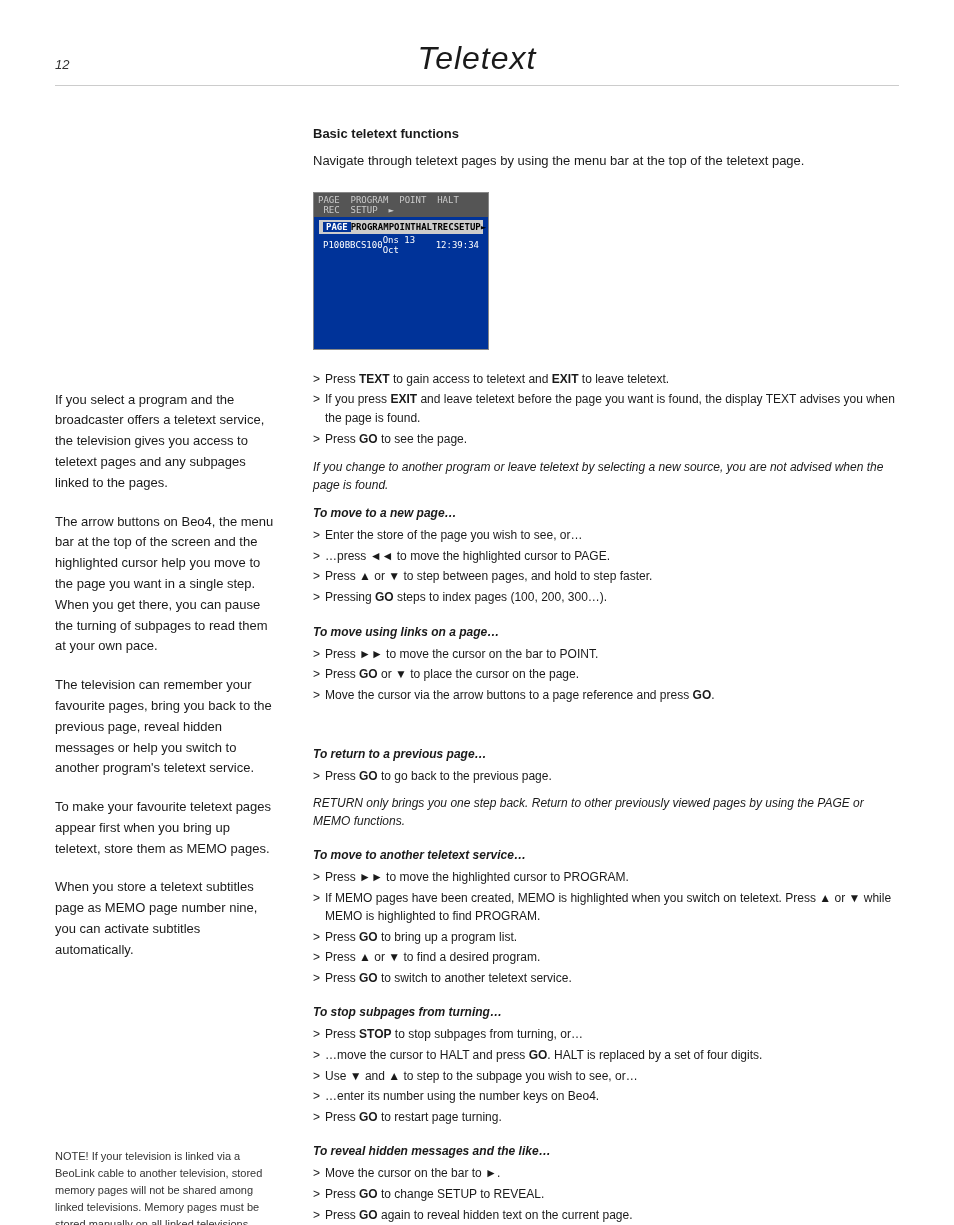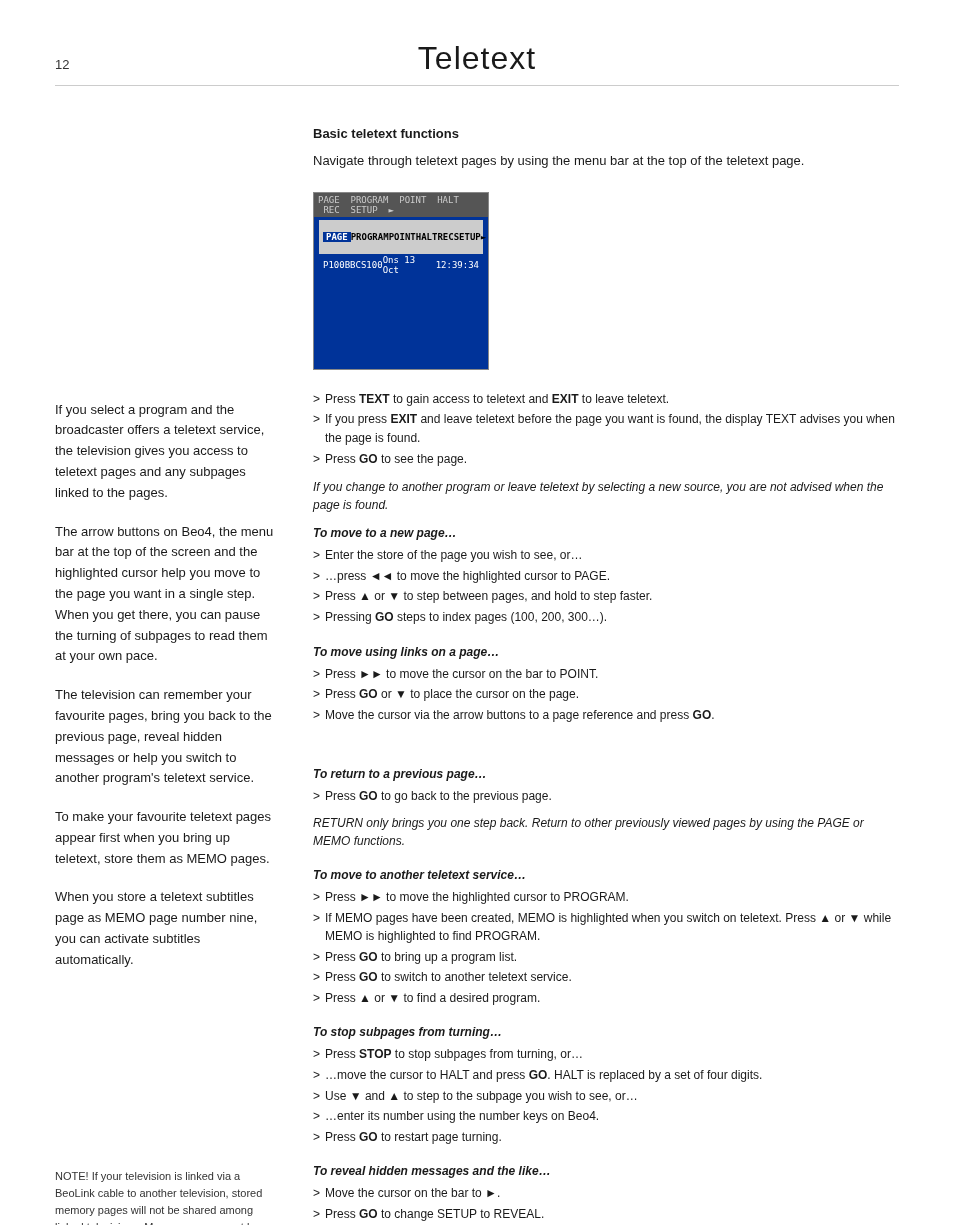--- a/index.html
+++ b/index.html
@@ -20,20 +20,21 @@
       position: relative;
     }
 
     
     .page-header {
       display: flex;
       align-items: baseline;
       border-bottom: 1px solid #cccccc;
       padding-bottom: 8px;
       margin-bottom: 40px;
+      font-style: italic;
     }
 
     .page-number {
       font-size: 13px;
       font-weight: normal;
       color: #333;
       min-width: 30px;
     }
 
     .page-title {
@@ -110,21 +111,21 @@
     .teletext-inner {
       background: #003399;
       padding: 3px 5px;
     }
 
     .teletext-menu-bar {
       background: #cccccc;
       display: flex;
       align-items: center;
       justify-content: space-between;
-      padding: 12px 4px;
+      padding: 2px 4px;
       font-size: 9px;
       font-weight: bold;
       color: #000;
     }
 
     .teletext-menu-bar .active {
       background: #003399;
       color: #fff;
       padding: 0 3px;
     }
@@ -313,22 +314,22 @@
             </ul>
             <div class="italic-note" style="margin-top:8px;">RETURN only brings you one step back. Return to other previously viewed pages by using the PAGE or MEMO functions.</div>
           </div>
 
           <div class="sub-section">
             <div class="sub-section-title">To move to another teletext service…</div>
             <ul class="instruction-list">
               <li>Press <kbd>►►</kbd> to move the highlighted cursor to PROGRAM.</li>
               <li>If MEMO pages have been created, MEMO is highlighted when you switch on teletext. Press <kbd>▲</kbd> or <kbd>▼</kbd> while MEMO is highlighted to find PROGRAM.</li>
               <li>Press <kbd>GO</kbd> to bring up a program list.</li>
+              <li>Press <kbd>▲</kbd> or <kbd>▼</kbd> to find a desired program.</li>
               <li>Press <kbd>GO</kbd> to switch to another teletext service.</li>
-              <li>Press <kbd>▲</kbd> or <kbd>▼</kbd> to find a desired program.</li>
             </ul>
           </div>
 
           <div class="sub-section">
             <div class="sub-section-title">To stop subpages from turning…</div>
             <ul class="instruction-list">
               <li>Press <kbd>STOP</kbd> to stop subpages from turning, or…</li>
               <li>…move the cursor to HALT and press <kbd>GO</kbd>. HALT is replaced by a set of four digits.</li>
               <li>Use <kbd>▼</kbd> and <kbd>▲</kbd> to step to the subpage you wish to see, or…</li>
               <li>…enter its number using the number keys on Beo4.</li>

